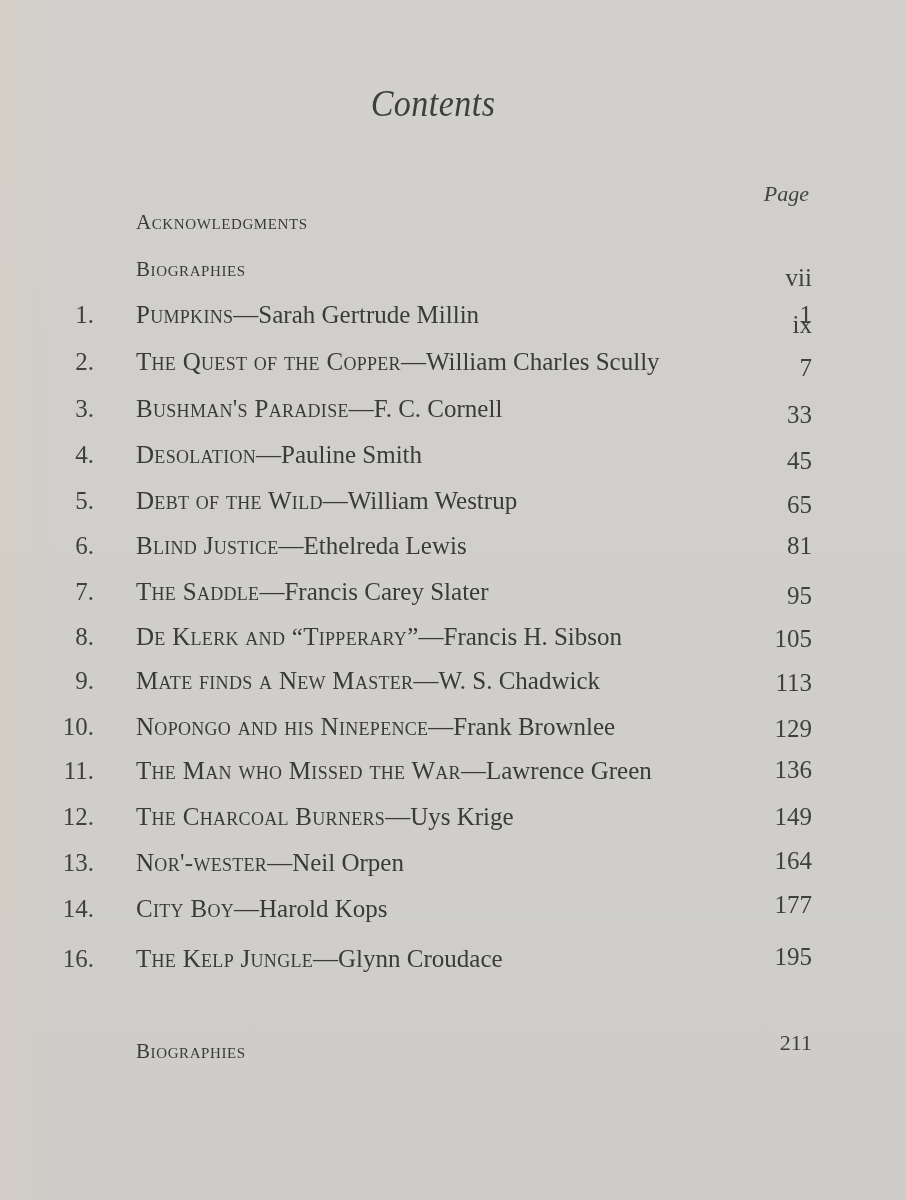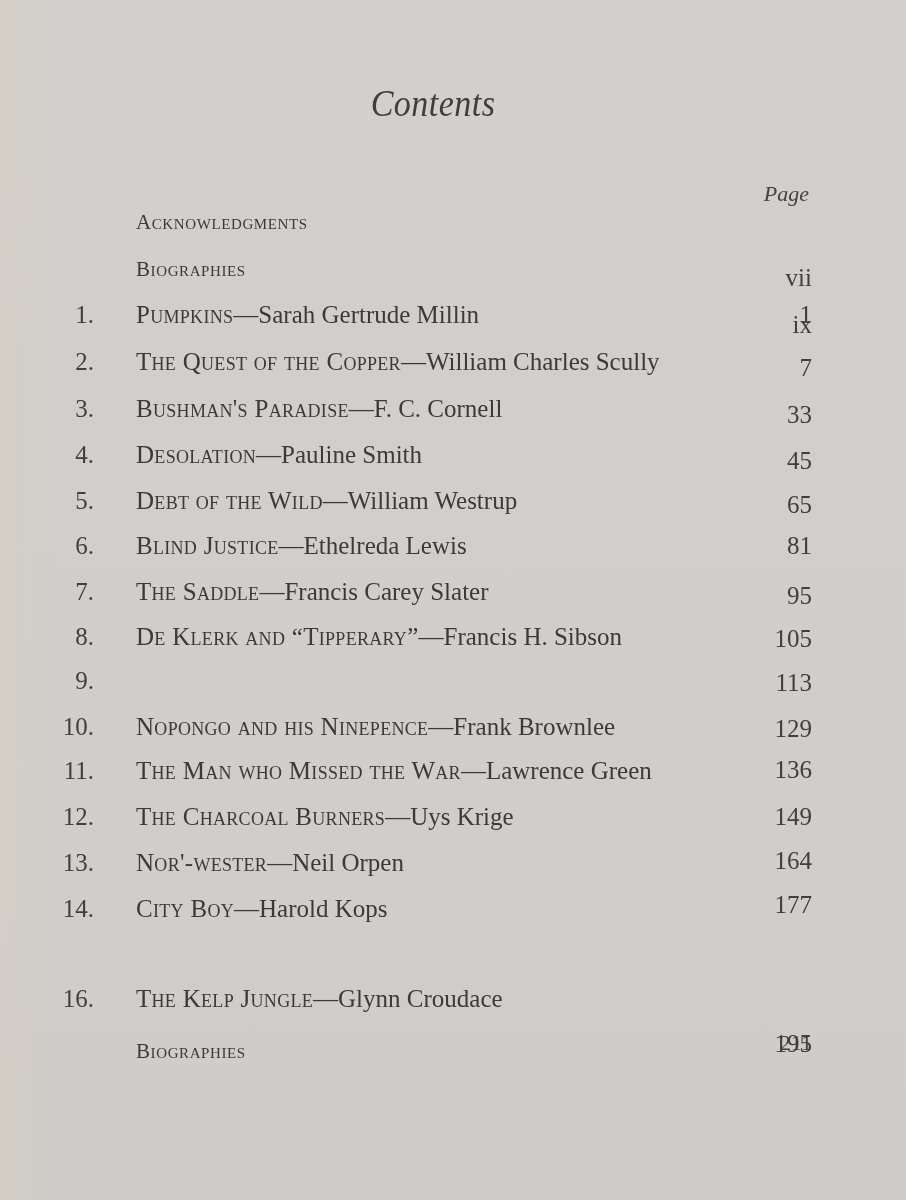--- a/index.html
+++ b/index.html
@@ -156,20 +156,21 @@
   </div>
 
   <div class="row" style="top:620px;">
     <span class="num">8.</span>
     <span class="entry"><span class="sc">De Klerk and “Tipperary”</span><span class="sep">—</span><span>Francis H. Sibson</span></span>
     <span class="pg" style="top:2px;">105</span>
   </div>
 
   <div class="row" style="top:664px;">
     <span class="num">9.</span>
+    <span class="entry"><span class="sc">Mate finds a New Master</span><span class="sep">—</span><span>W. S. Chadwick</span></span>
     <span class="pg" style="top:2px;">113</span>
   </div>
 
   <div class="row" style="top:710px;">
     <span class="num">10.</span>
     <span class="entry"><span class="sc">Nopongo and his Ninepence</span><span class="sep">—</span><span>Frank Brownlee</span></span>
     <span class="pg" style="top:2px;text-align:right;">129</span>
   </div>
 
   <div class="row" style="top:754px;">
@@ -190,24 +191,24 @@
     <span class="pg" style="top:-2px;">164</span>
   </div>
 
   <div class="row" style="top:892px;">
     <span class="num">14.</span>
     <span class="entry"><span class="sc">City Boy</span><span class="sep">—</span><span>Harold Kops</span></span>
     <span class="pg" style="top:-4px;">177</span>
   </div>
 
 
-  <div class="row" style="top:982px;">
+  <div class="row" style="top:942px;">
     <span class="num">16.</span>
     <span class="entry"><span class="sc">The Kelp Jungle</span><span class="sep">—</span><span>Glynn Croudace</span></span>
-    <span class="pg" style="top:-2px;margin-top:47px;">195</span>
+    <span class="pg" style="top:-2px;">195</span>
   </div>
 
   <div class="row front" style="top:1034px;">
     <span class="entry">Biographies</span>
     <span class="pg" style="top:-8px; font-size:22px;">211</span>
   </div>
 
 </div>
 
 </body></html>

